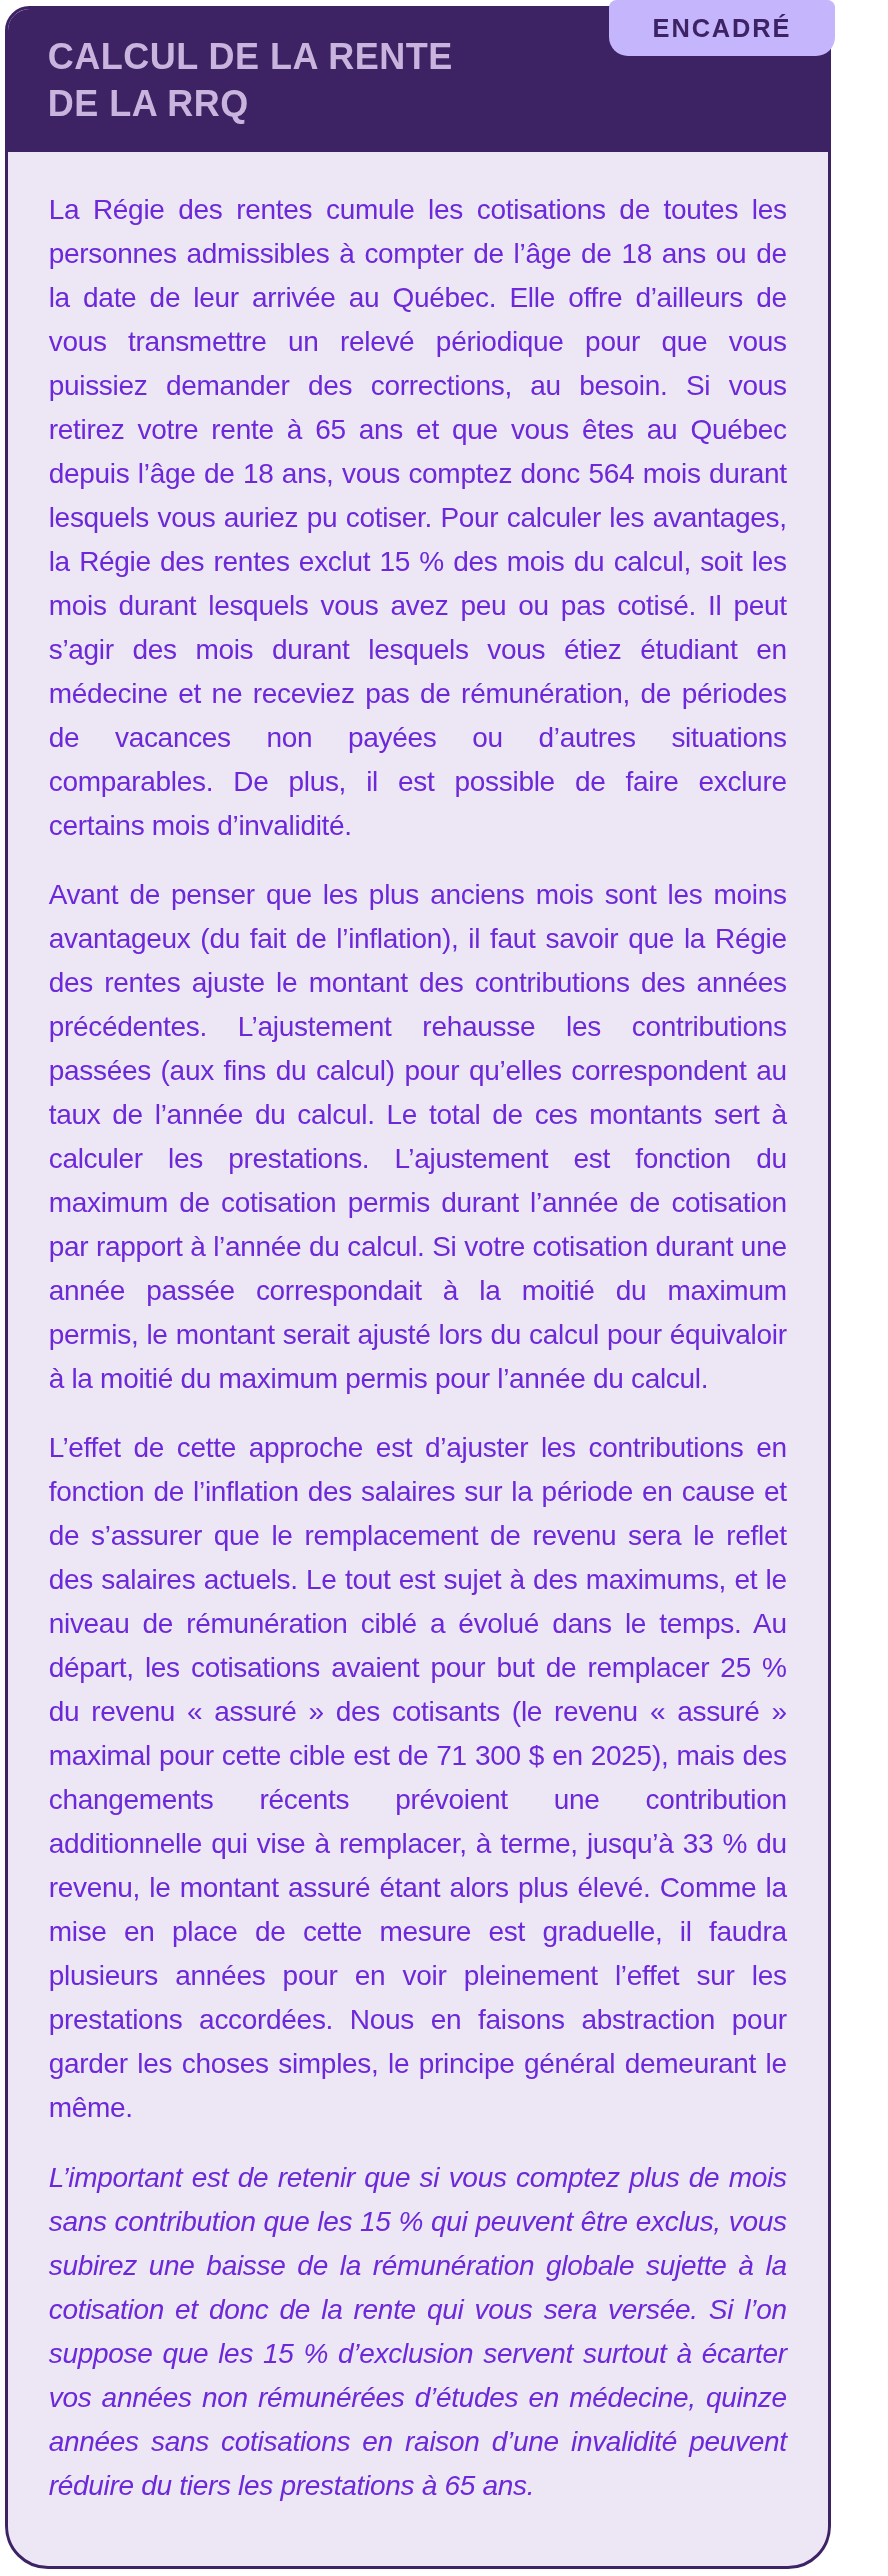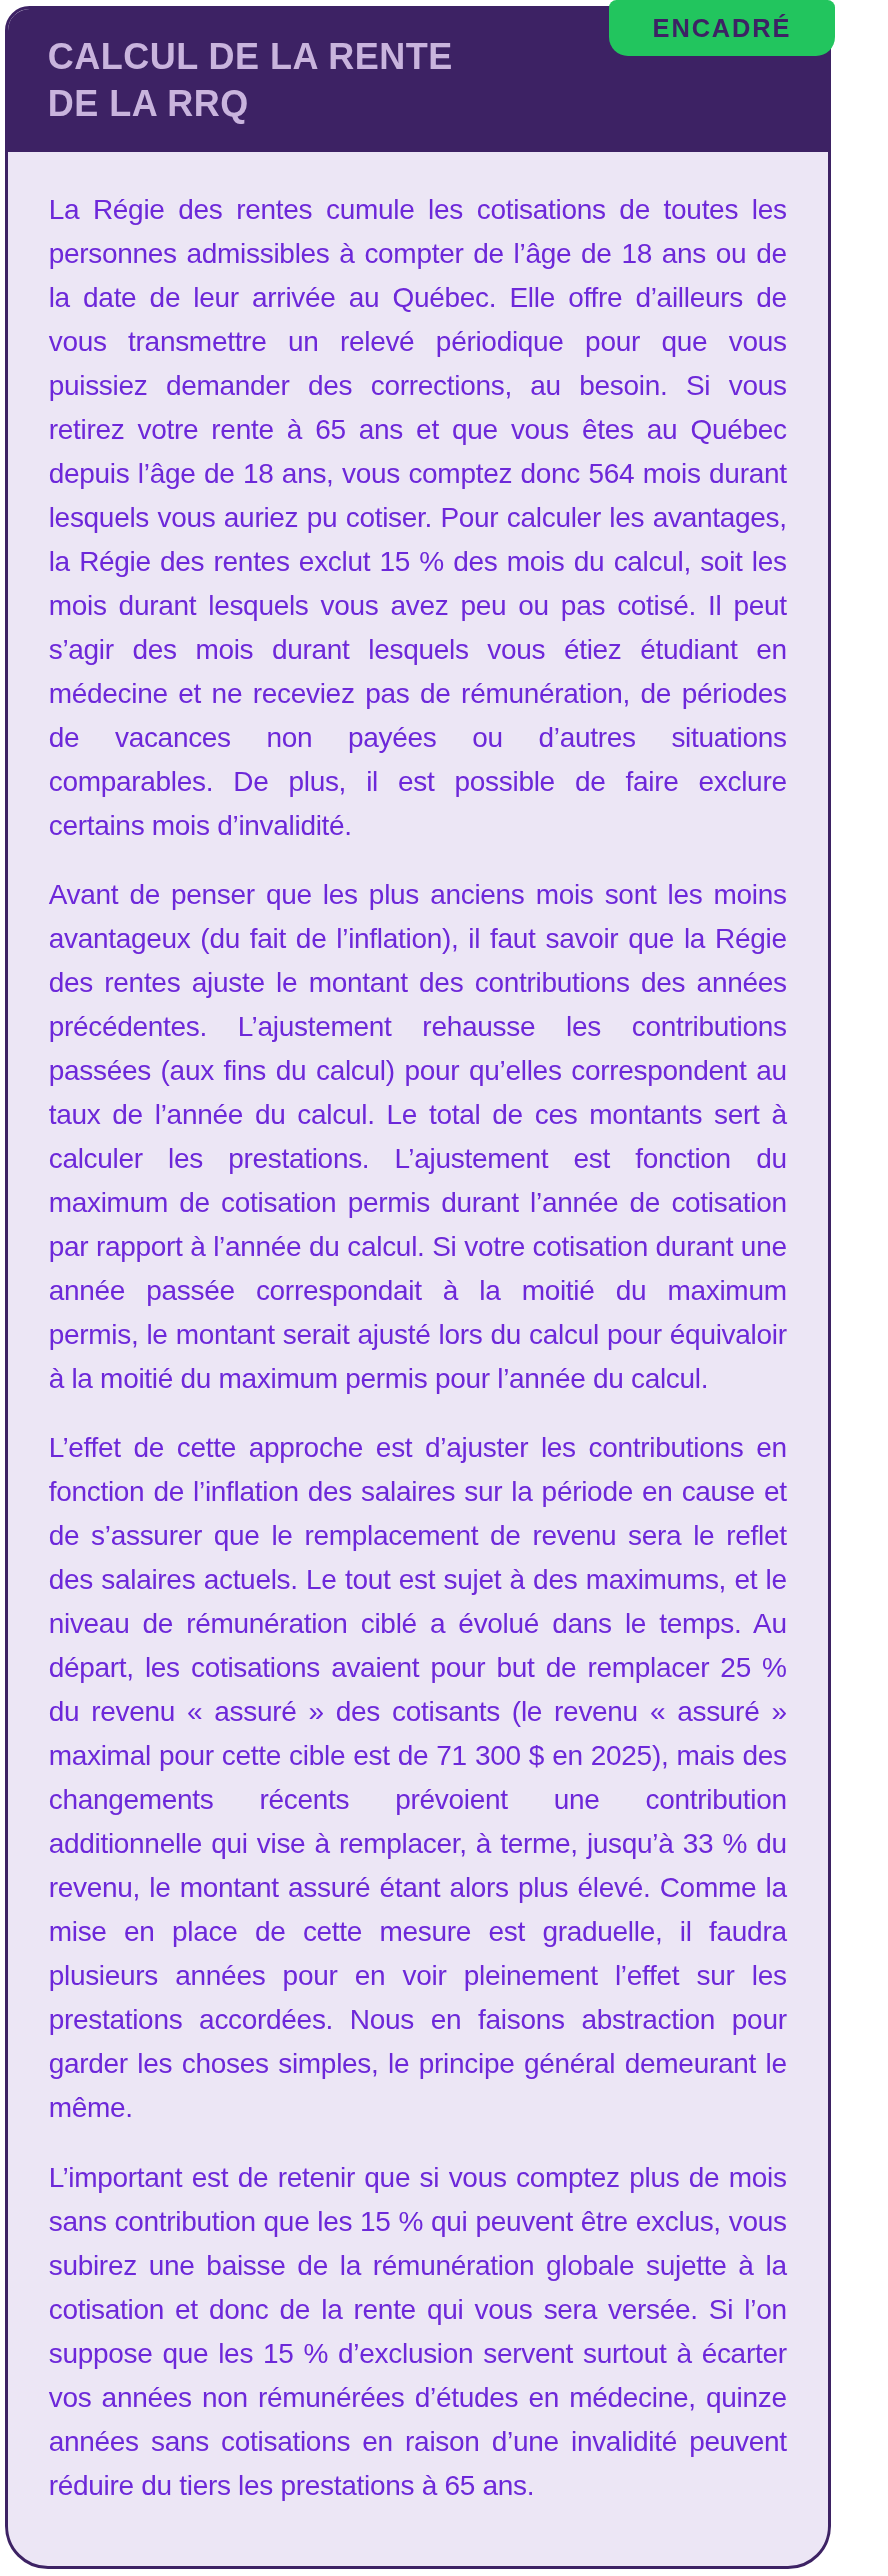--- a/index.html
+++ b/index.html
@@ -41,21 +41,21 @@
     letter-spacing: 0.5px;
     text-transform: uppercase;
     font-stretch: condensed;
   }
   .badge {
     position: absolute;
     top: 0;
     right: 53px;
     width: 226px;
     height: 56px;
-    background: #22c55e;
+    background: #c4b5fd;
     color: #3d2264;
     border-radius: 7.5px 7.5px 19px 19px;
     font-weight: bold;
     font-size: 25.4px;
     letter-spacing: 1.9px;
     display: flex;
     align-items: center;
     justify-content: center;
     font-stretch: condensed;
   }
@@ -69,20 +69,21 @@
     font-size: 28px;
     line-height: 44px;
     letter-spacing: -0.3px;
     text-align: justify;
     hyphens: auto;
     -webkit-hyphens: auto;
     font-stretch: condensed;
   }
   .card-body p:last-child {
     margin-bottom: 12px;
+    font-style: italic;
   }
 </style>
 </head>
 <body>
 
 <div class="page">
   <div class="card">
 
     <div class="card-header">
       <div class="card-title">

